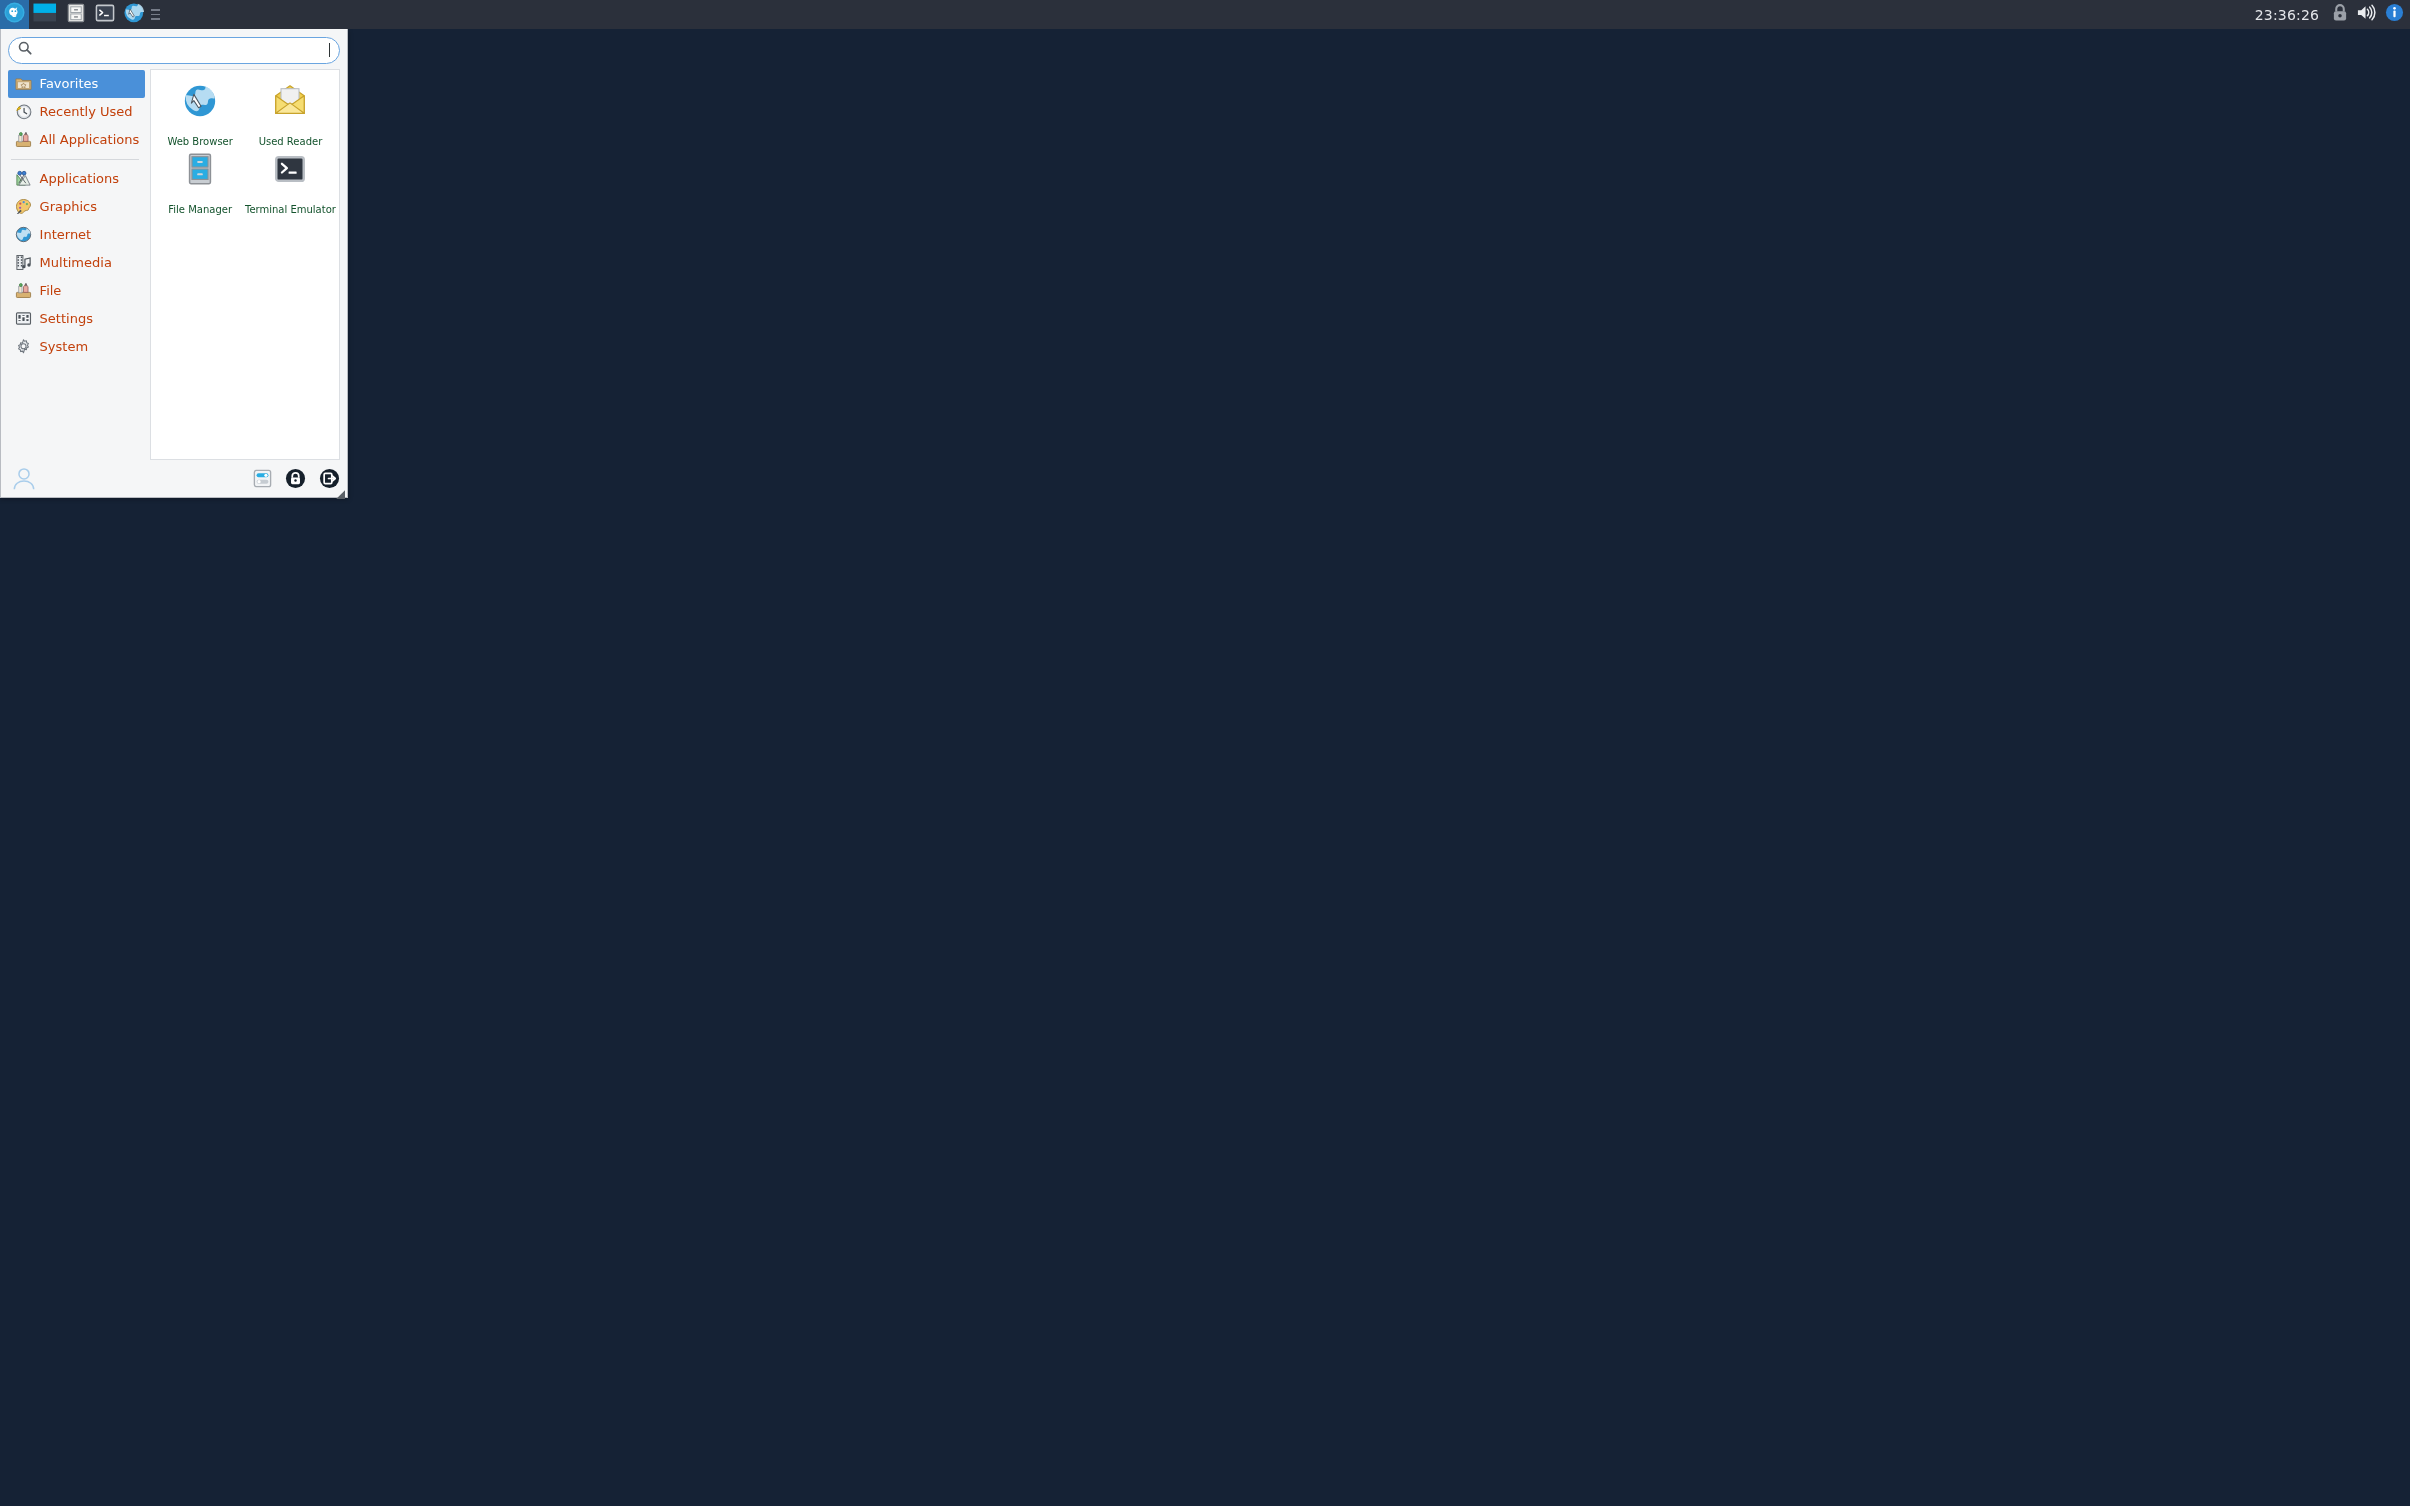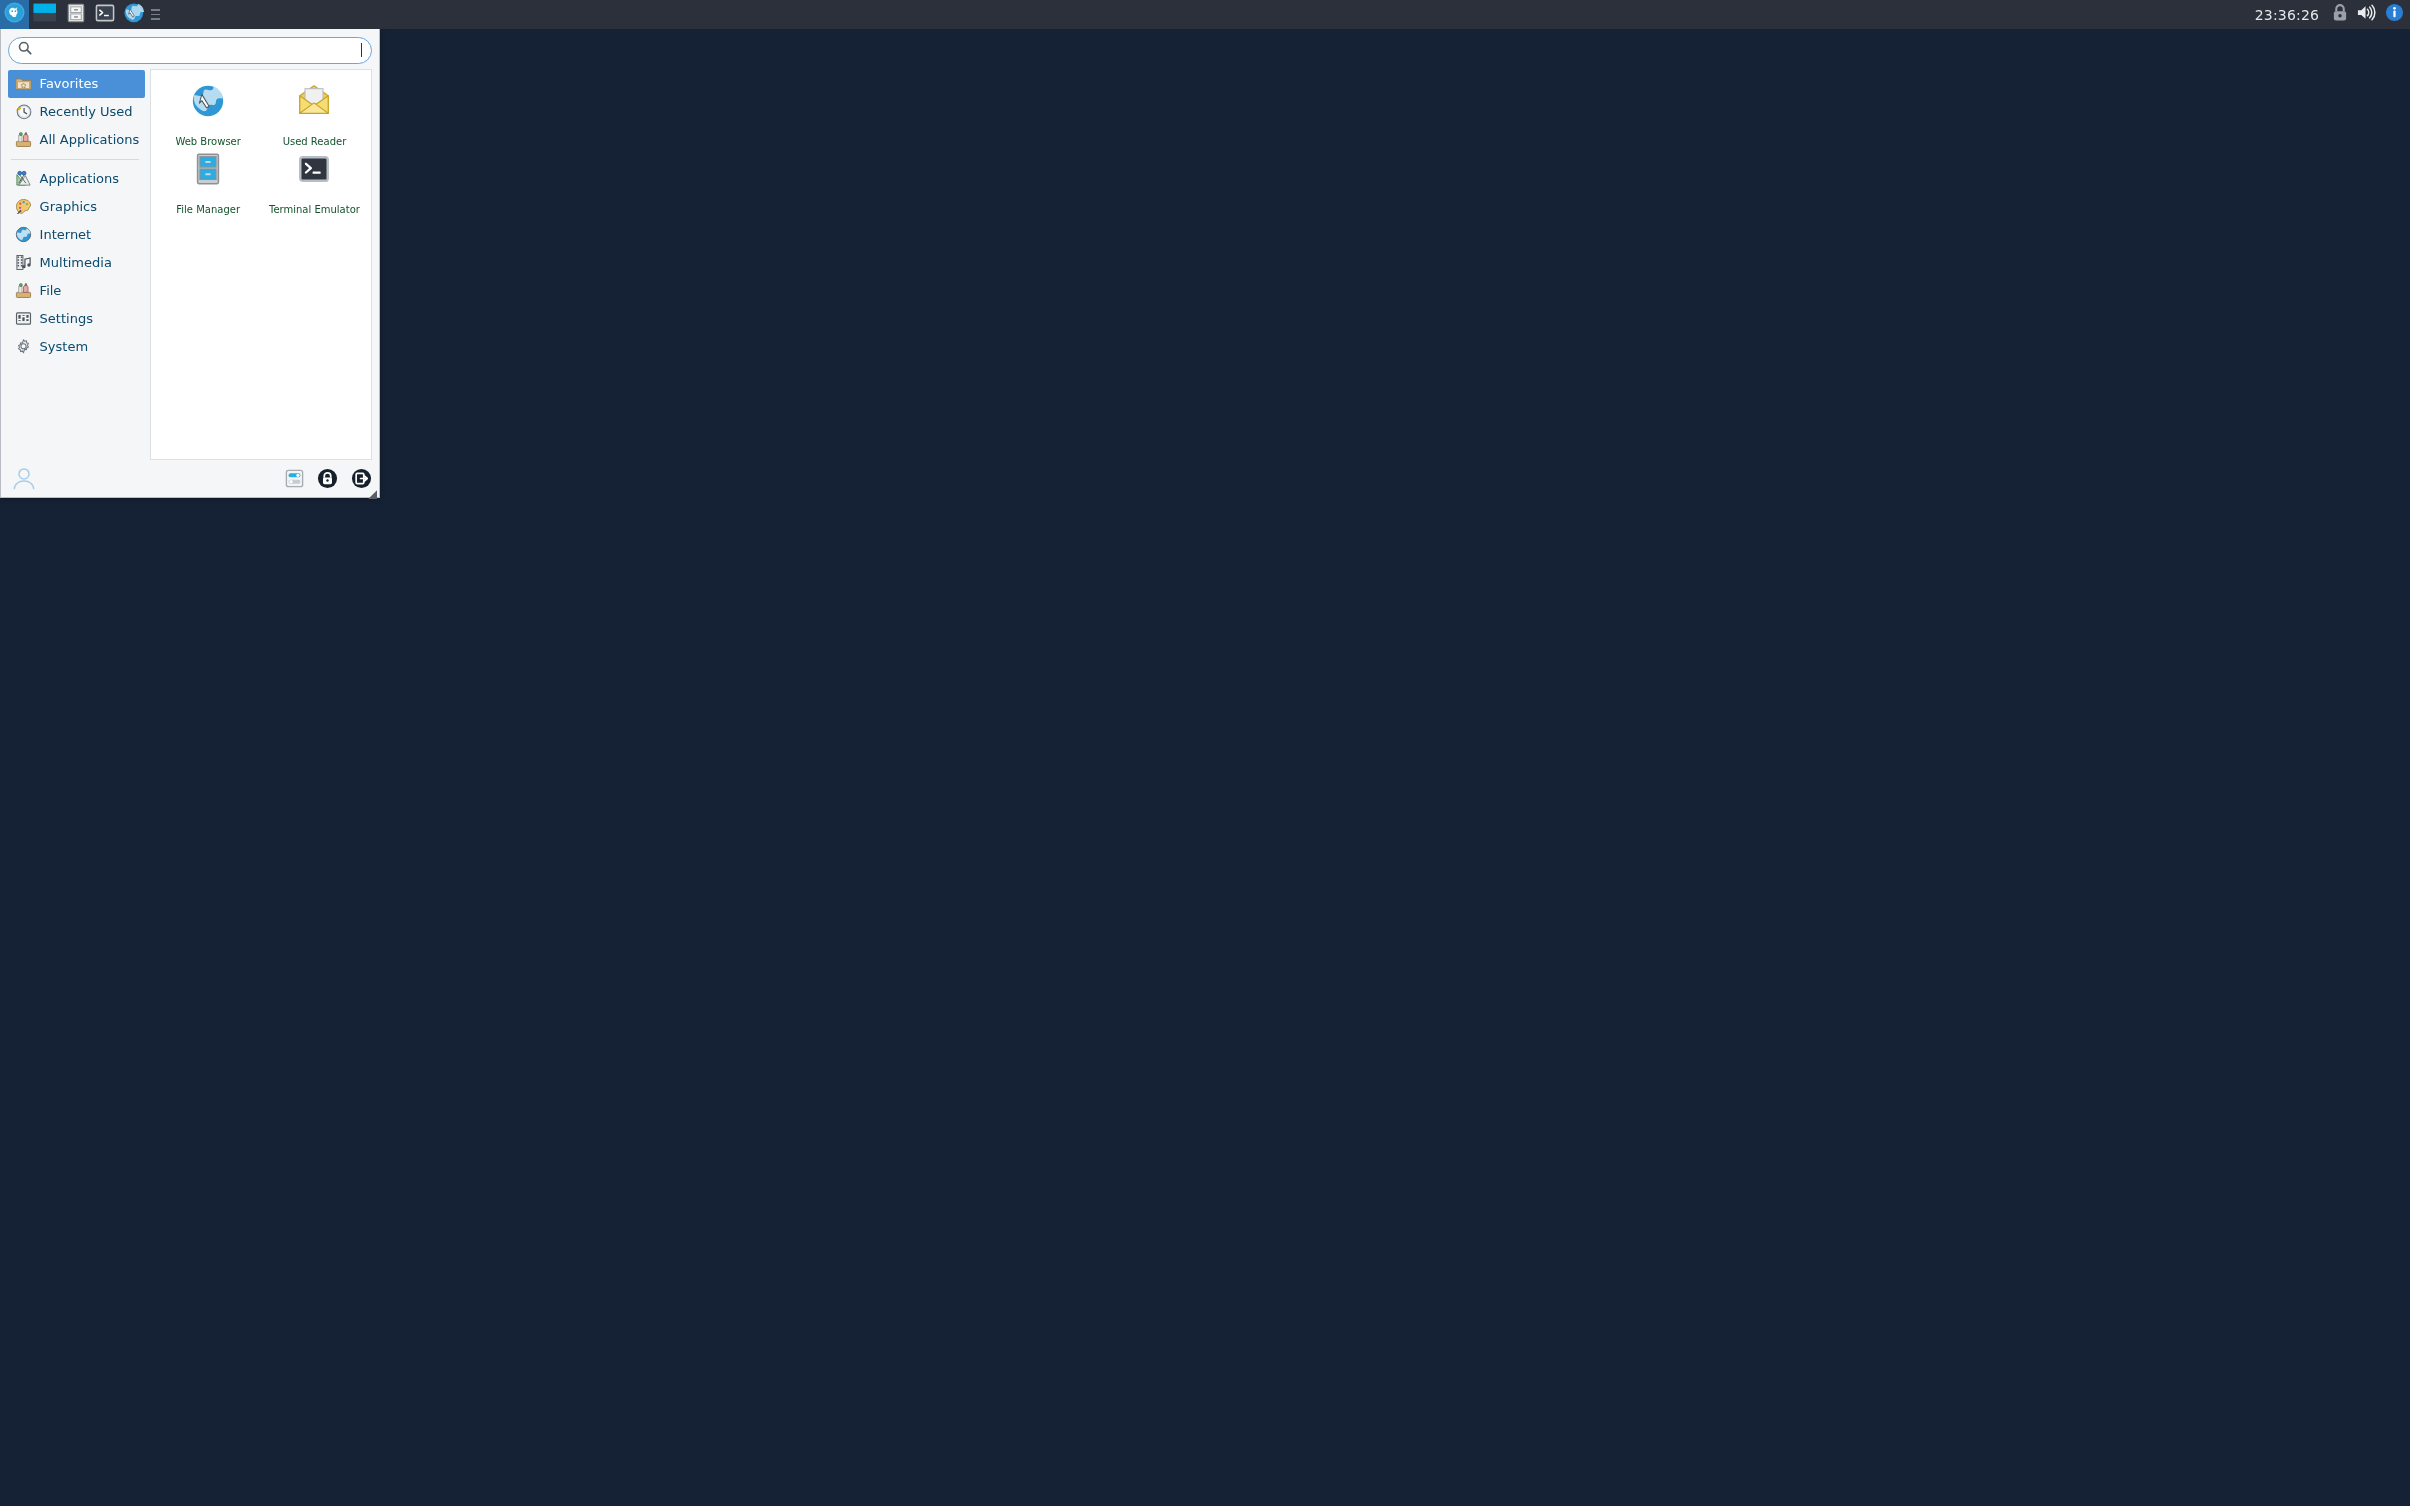--- a/index.html
+++ b/index.html
@@ -74,21 +74,21 @@
     font-family: "DejaVu Sans", "Liberation Sans", sans-serif;
     padding-right: 3.8px;
     white-space: nowrap;
   }
 
   
   #menu {
     position: absolute;
     top: 29px;
     left: 0;
-    width: 380px;
+    width: 348px;
     height: 469px;
     background: #f5f6f7;
     border: 0.9px solid #b9bcc2;
     border-top: none;
     box-shadow: 0 1.9px 4.7px rgba(0,0,0,0.35);
     display: flex;
     flex-direction: column;
     z-index: 40;
   }
 
@@ -136,21 +136,21 @@
     display: flex;
     flex-direction: column;
   }
   .cat {
     height: 28px;
     display: flex;
     align-items: center;
     gap: 7.5px;
     padding-left: 7.5px;
     font-size: 13px;
-    color: #0c4a6e;
+    color: #c2410c;
     white-space: nowrap;
   }
   .cat.selected {
     background: #4a90d9;
     color: #ffffff;
     border-radius: 1.9px;
   }
   .cat .ico { width: 17px; height: 17px; flex: 0 0 17px; display:block; }
   .cat-sep {
     height: 0.9px;

